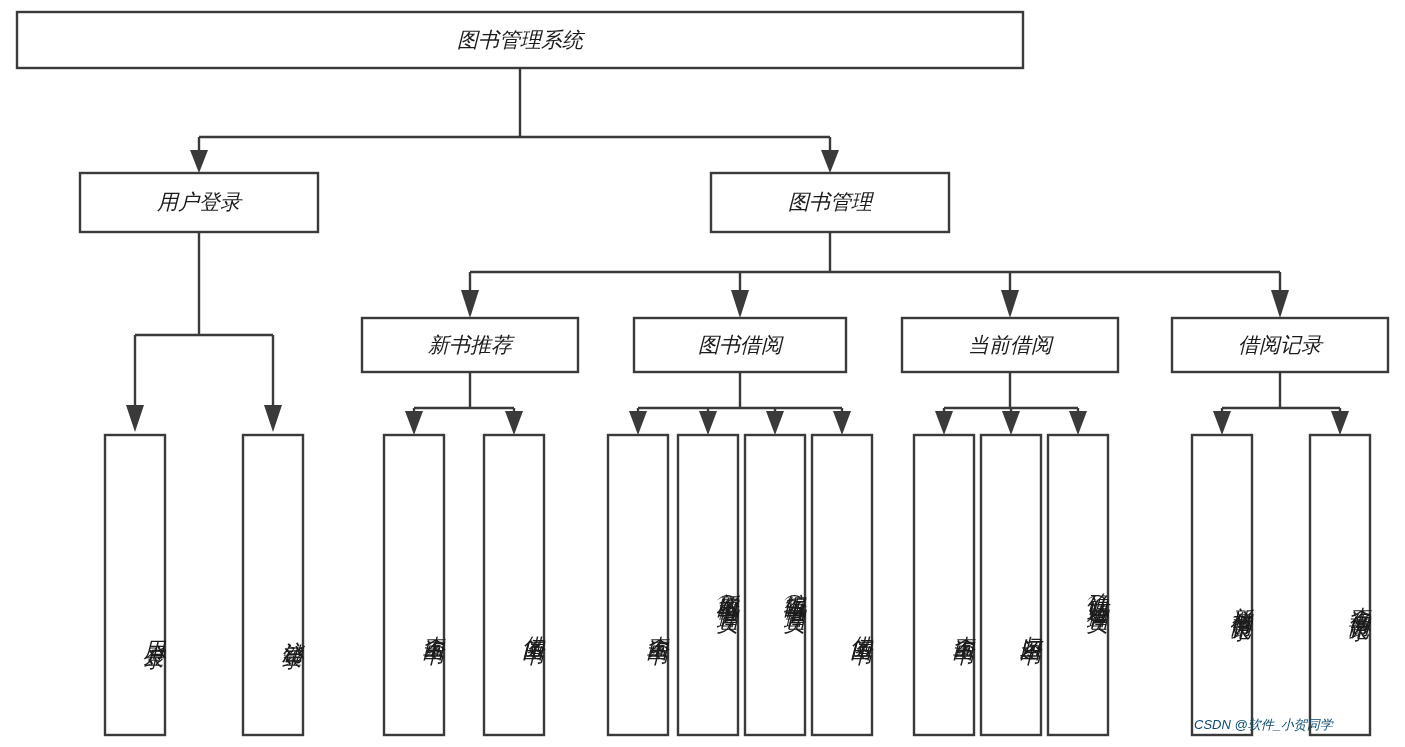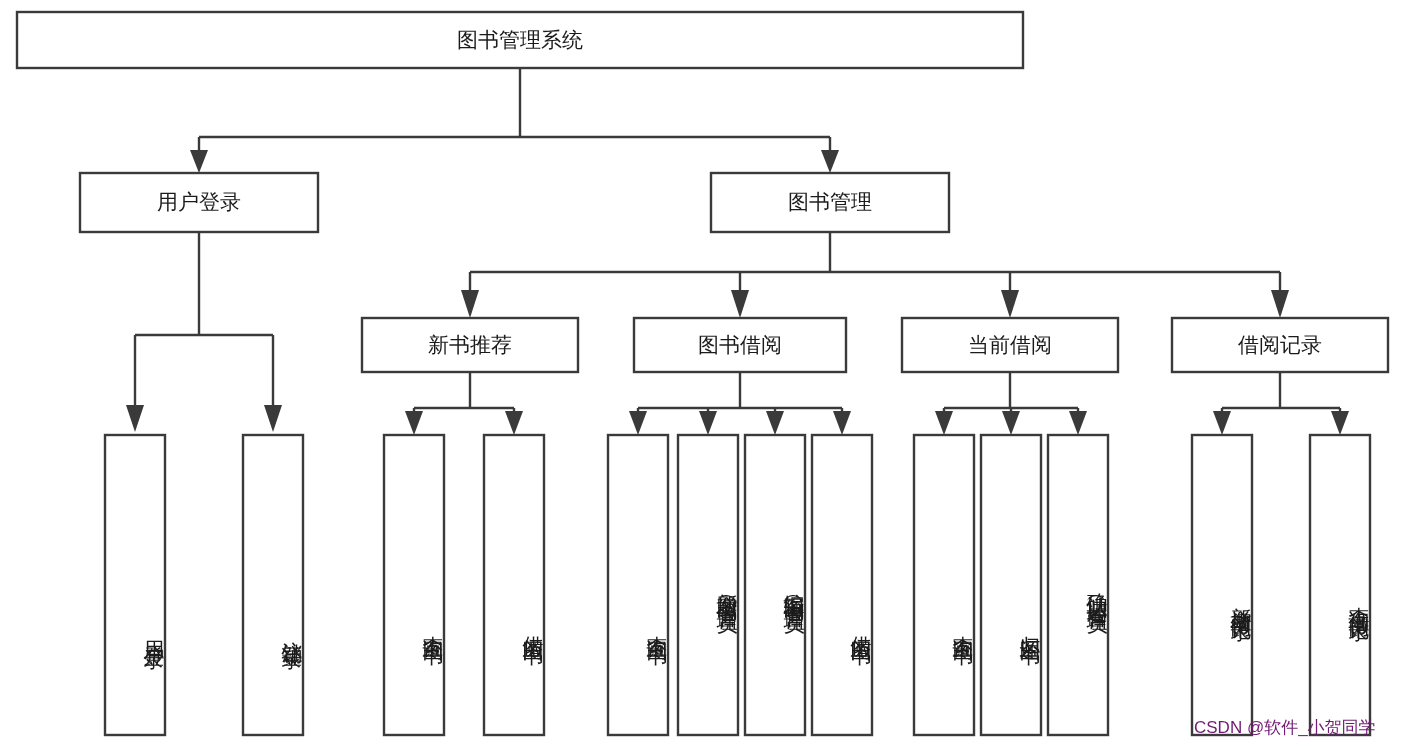--- a/index.html
+++ b/index.html
@@ -11,20 +11,21 @@
     width: 1405px;
     height: 747px;
     font-family: "Liberation Sans", "DejaVu Sans", sans-serif;
     overflow: hidden;
   }
   #diagram-root {
     position: relative;
     width: 1405px;
     height: 747px;
     background: #ffffff;
+    font-style: italic;
   }
   svg.diagram-canvas {
     position: absolute;
     left: 0;
     top: 0;
     width: 1405px;
     height: 747px;
     display: block;
   }
   .node-box {
@@ -61,22 +62,22 @@
     text-align: center;
     display: flex;
     align-items: flex-start;
     justify-content: center;
     white-space: nowrap;
     pointer-events: none;
   }
   .watermark {
     position: absolute;
     font-family: "Liberation Sans", "DejaVu Sans", sans-serif;
-    font-size: 17px;
-    color: #701a75;
+    font-size: 13px;
+    color: #0c4a6e;
     white-space: nowrap;
     user-select: none;
   }
 </style>
 </head>
 <body>
 
 <div id="diagram-root">
 
   <svg class="diagram-canvas" viewBox="0 0 1405 747" xmlns="http://www.w3.org/2000/svg">

